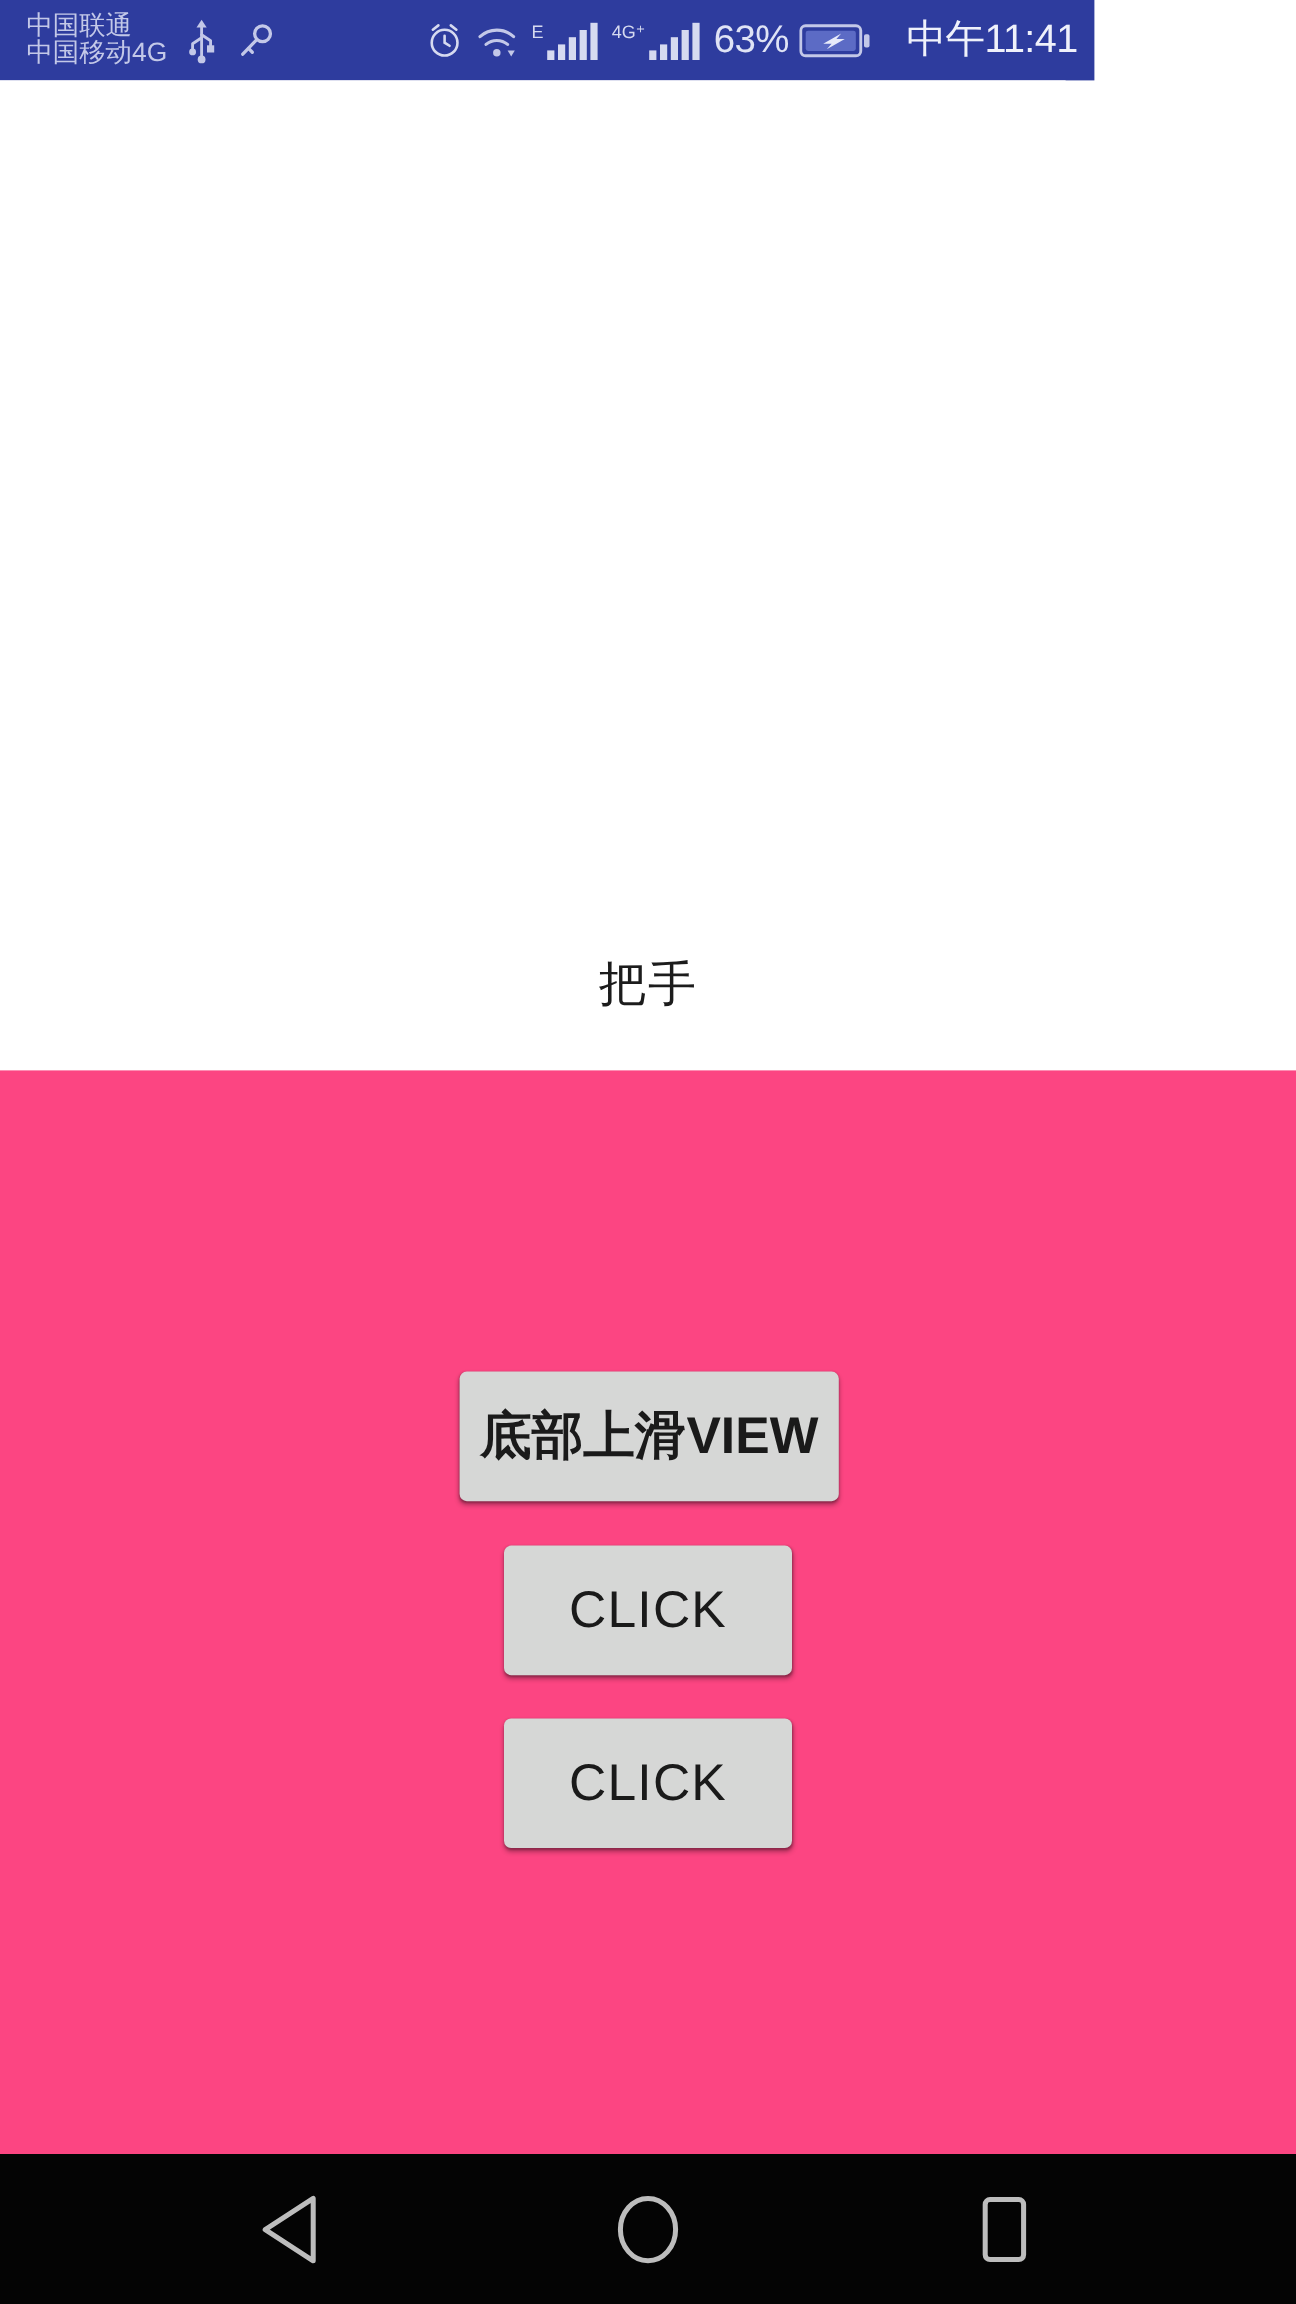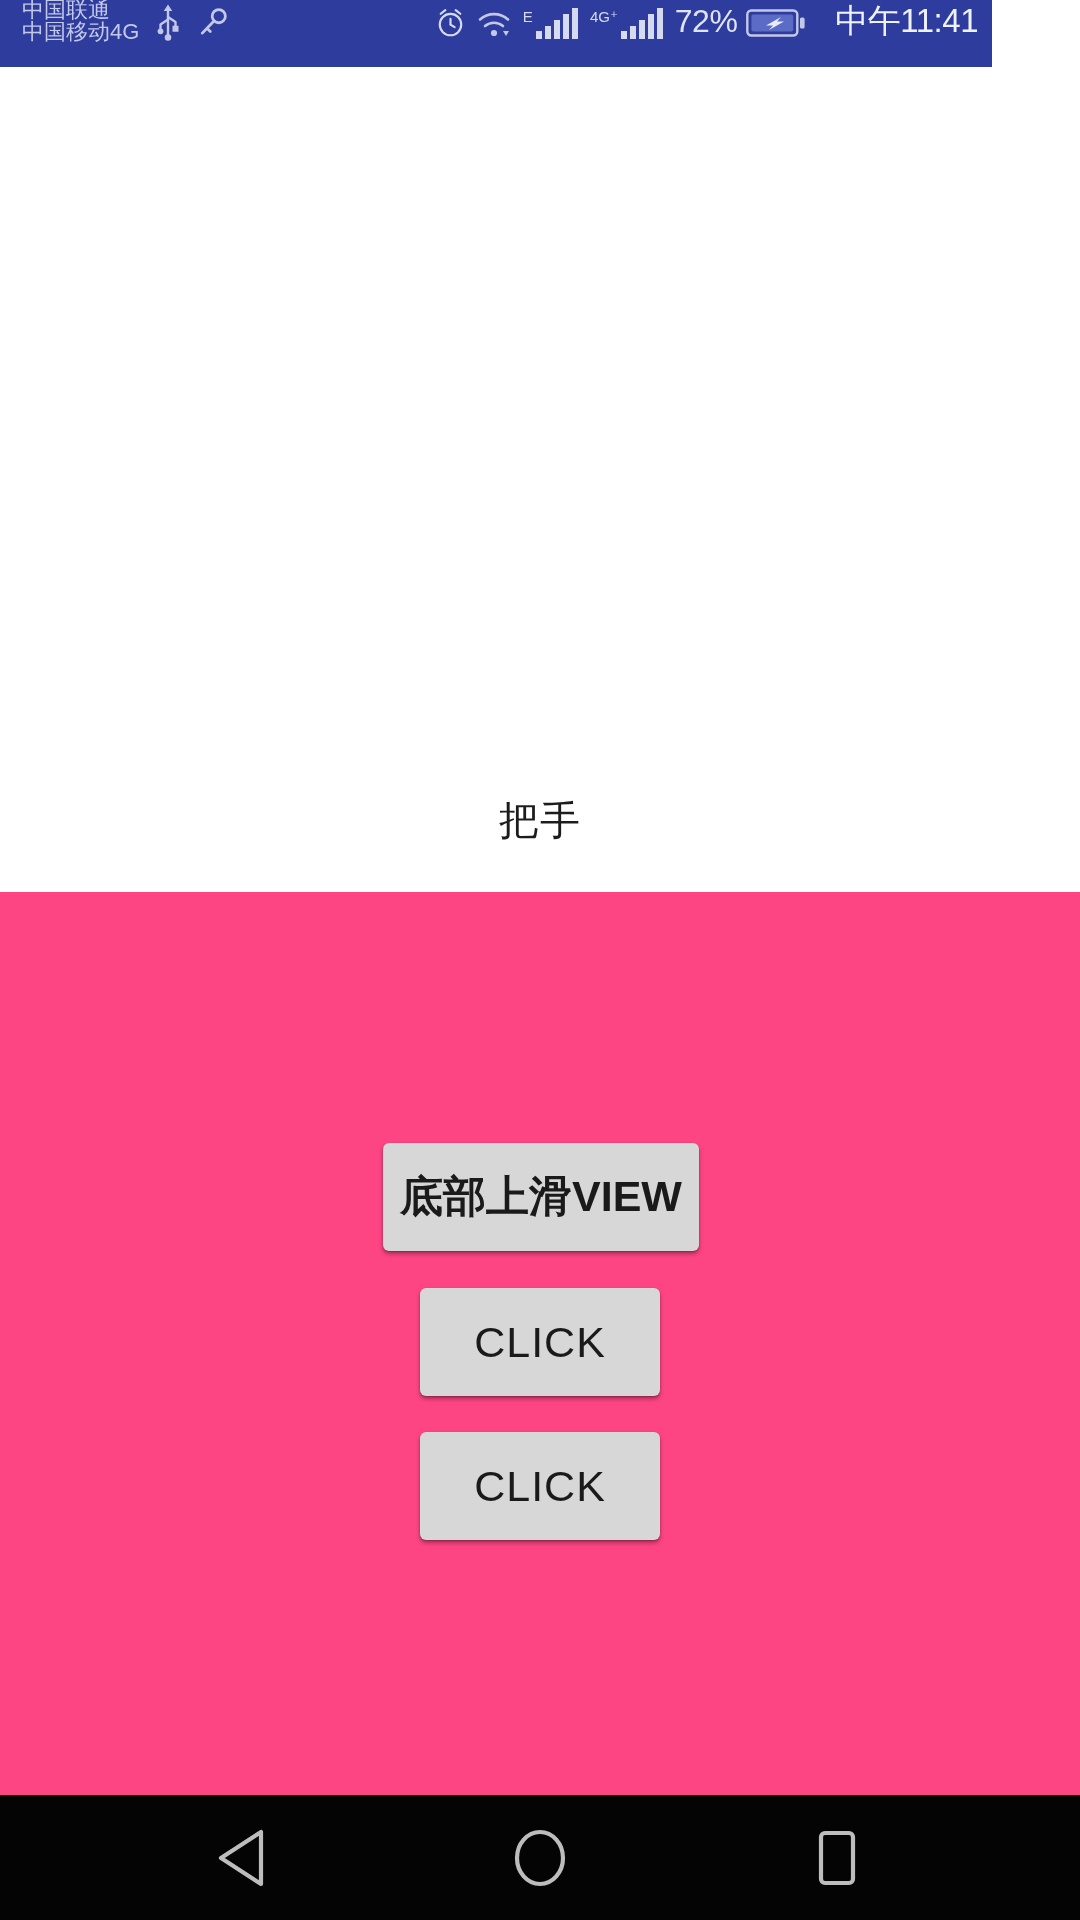--- a/index.html
+++ b/index.html
@@ -19,25 +19,25 @@
     width: 1080px;
     height: 1920px;
     background: #ffffff;
     overflow: hidden;
   }
 
   
   #status-bar {
     position: absolute;
     left: 0; top: 0;
-    width: 992px;
+    width: 912px;
     height: 67px;
     background: #2E3C9E;
     display: flex;
-    align-items: flex-start;
+    align-items: center;
     justify-content: space-between;
     box-sizing: border-box;
     padding: 0 14px 0 22px;
   }
   .sb-left {
     display: flex;
     align-items: center;
     gap: 14px;
   }
   .carrier-block {
@@ -247,21 +247,21 @@
           <g fill="#D6DAF0">
             <rect x="1" y="25" width="6" height="8"></rect>
             <rect x="10" y="20" width="6" height="13"></rect>
             <rect x="19" y="14" width="6" height="19"></rect>
             <rect x="28" y="8" width="6" height="25"></rect>
             <rect x="37" y="2" width="6" height="31"></rect>
           </g>
         </svg>
       </div>
 
-      <span class="batt-pct">72%</span>
+      <span class="batt-pct">63%</span>
 
       <svg class="sb-icon" width="60" height="34" viewBox="0 0 60 34">
         <rect x="1.3" y="4.5" width="50" height="25" rx="4" ry="4" fill="none" stroke="#C3C8E8" stroke-width="2.4"></rect>
         <rect x="5.4" y="8.6" width="41.8" height="16.8" rx="2" ry="2" fill="#5C6BC5"></rect>
         <rect x="54" y="11.5" width="4.6" height="11" rx="1.6" ry="1.6" fill="#C3C8E8"></rect>
         <polygon points="35,11 20,19.5 27,19.5 23,24 38,15.5 31,15.5" fill="#E8EBFA"></polygon>
       </svg>
 
       <span class="clock">中午11:41</span>
     </div>

